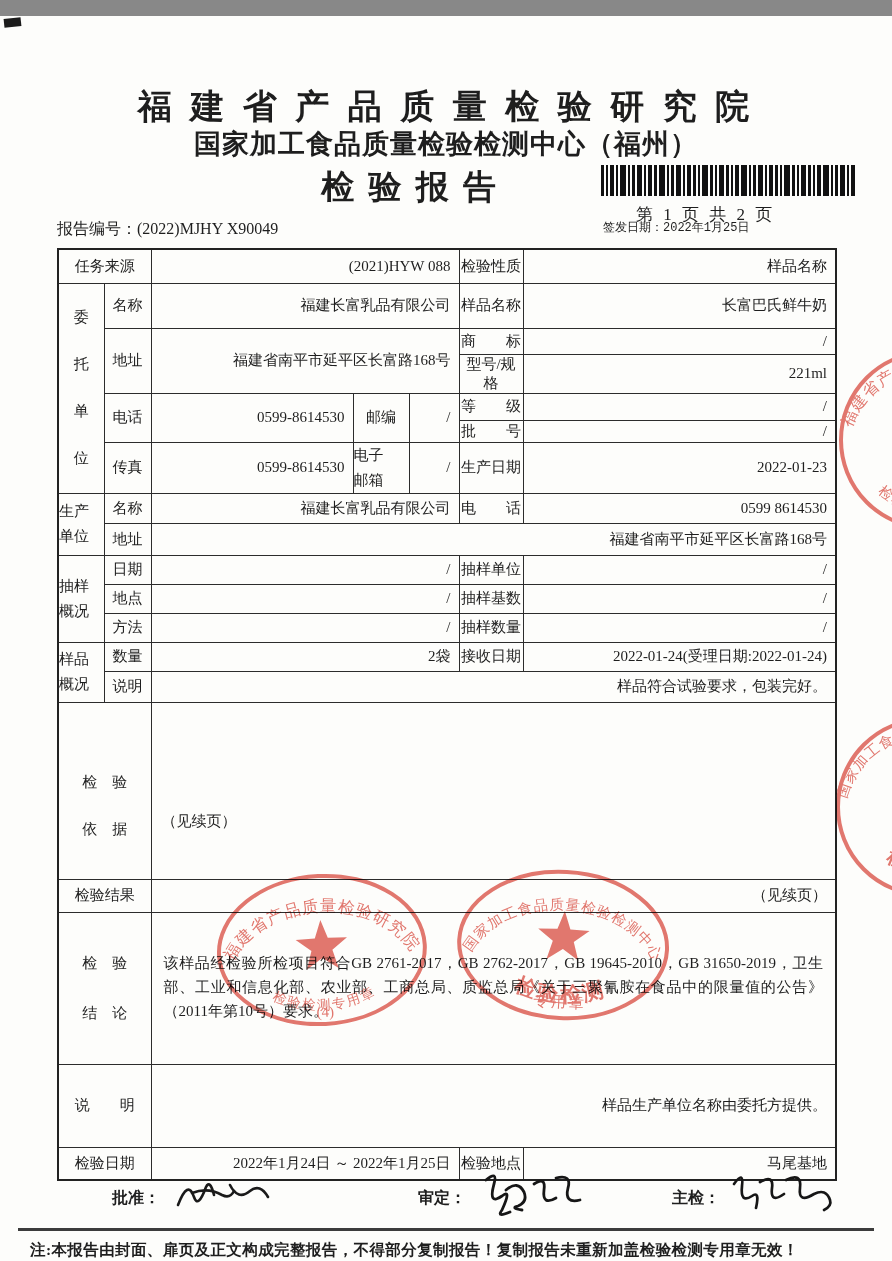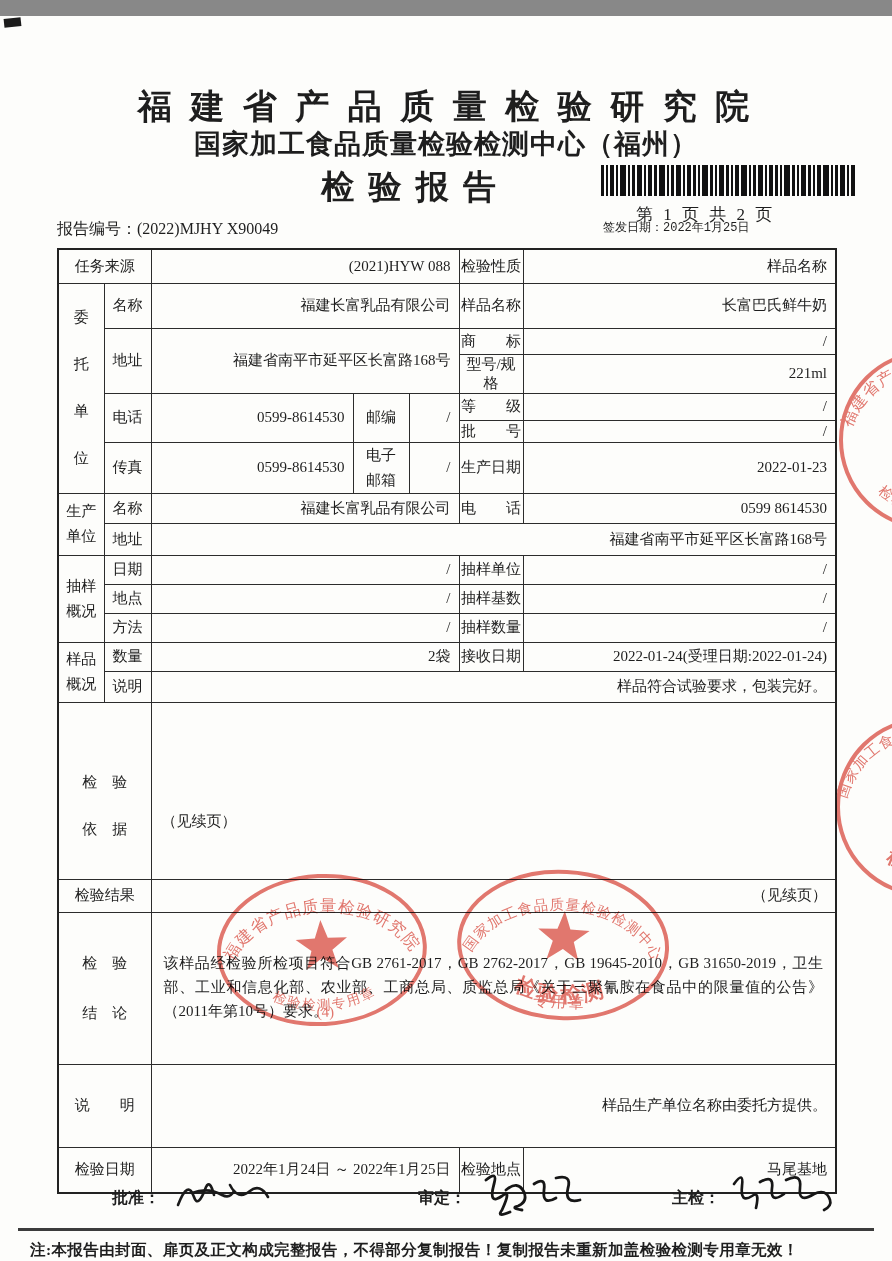--- a/index.html
+++ b/index.html
@@ -24,21 +24,21 @@
   .artifact { position:absolute; top:2px; left:4px; width:17px; height:9px; background:#1b1b1b; transform:rotate(-6deg); }
   
   table.rpt { position:absolute; top:232px; left:57px; width:778px;
     border-collapse:collapse; table-layout:fixed; }
   table.rpt td { border:1.6px solid #2c2c2c; font-size:15px; vertical-align:middle;
     overflow:hidden; }
   table.rpt { border:2.4px solid #222; }
   td.lbl { text-align:center; }
   td.val { text-align:right; padding:2px 8px; }
   td.vlabel { text-align:center; line-height:47px; }
-  td.vlabel2 { text-align:center; line-height:25px; }
+  td.vlabel2 { text-align:left; line-height:25px; }
   td.basis-lbl { vertical-align:top; text-align:center; padding-top:30px; line-height:47px; }
   td.basis-val { vertical-align:top; padding:62px 10px 0 10px; }
   td.concl-lbl { text-align:center; line-height:50px; }
   td.concl-val { padding:6px 12px; line-height:1.58; font-size:15.5px; text-align:justify; }
   
   .stamp { position:absolute; pointer-events:none; mix-blend-mode:multiply; opacity:.82; z-index:5; }
   
   .sig-label { position:absolute; font-size:16px; font-weight:bold; }
   .sig { position:absolute; }
   .rule { position:absolute; top:1212px; left:18px; width:856px; height:3px; background:#3c3c3c; }
@@ -229,21 +229,21 @@
     </tr>
     <tr style="height:152px">
       <td colspan="2" class="concl-lbl pre">检　验
 结　论</td>
       <td colspan="5" class="concl-val">该样品经检验所检项目符合GB 2761-2017，GB 2762-2017，GB 19645-2010，GB 31650-2019，卫生部、工业和信息化部、农业部、工商总局、质监总局《关于三聚氰胺在食品中的限量值的公告》（2011年第10号）要求。</td>
     </tr>
     <tr style="height:83px">
       <td colspan="2" class="lbl">说　　明</td>
       <td colspan="5" class="val">样品生产单位名称由委托方提供。</td>
     </tr>
-    <tr style="height:46px">
+    <tr style="height:33px">
       <td colspan="2" class="lbl">检验日期</td>
       <td colspan="3" class="val">2022年1月24日 ～ 2022年1月25日</td>
       <td class="lbl">检验地点</td>
       <td class="val">马尾基地</td>
     </tr>
   </tbody>
     </table>
 
   <svg class="stamp" style="left:212px; top:855px; transform:rotate(-3deg);" width="220" height="162" viewBox="0 0 220 162">
     <ellipse cx="110" cy="79" rx="103" ry="74" fill="none" stroke="#dd5a50" stroke-width="4"></ellipse>

